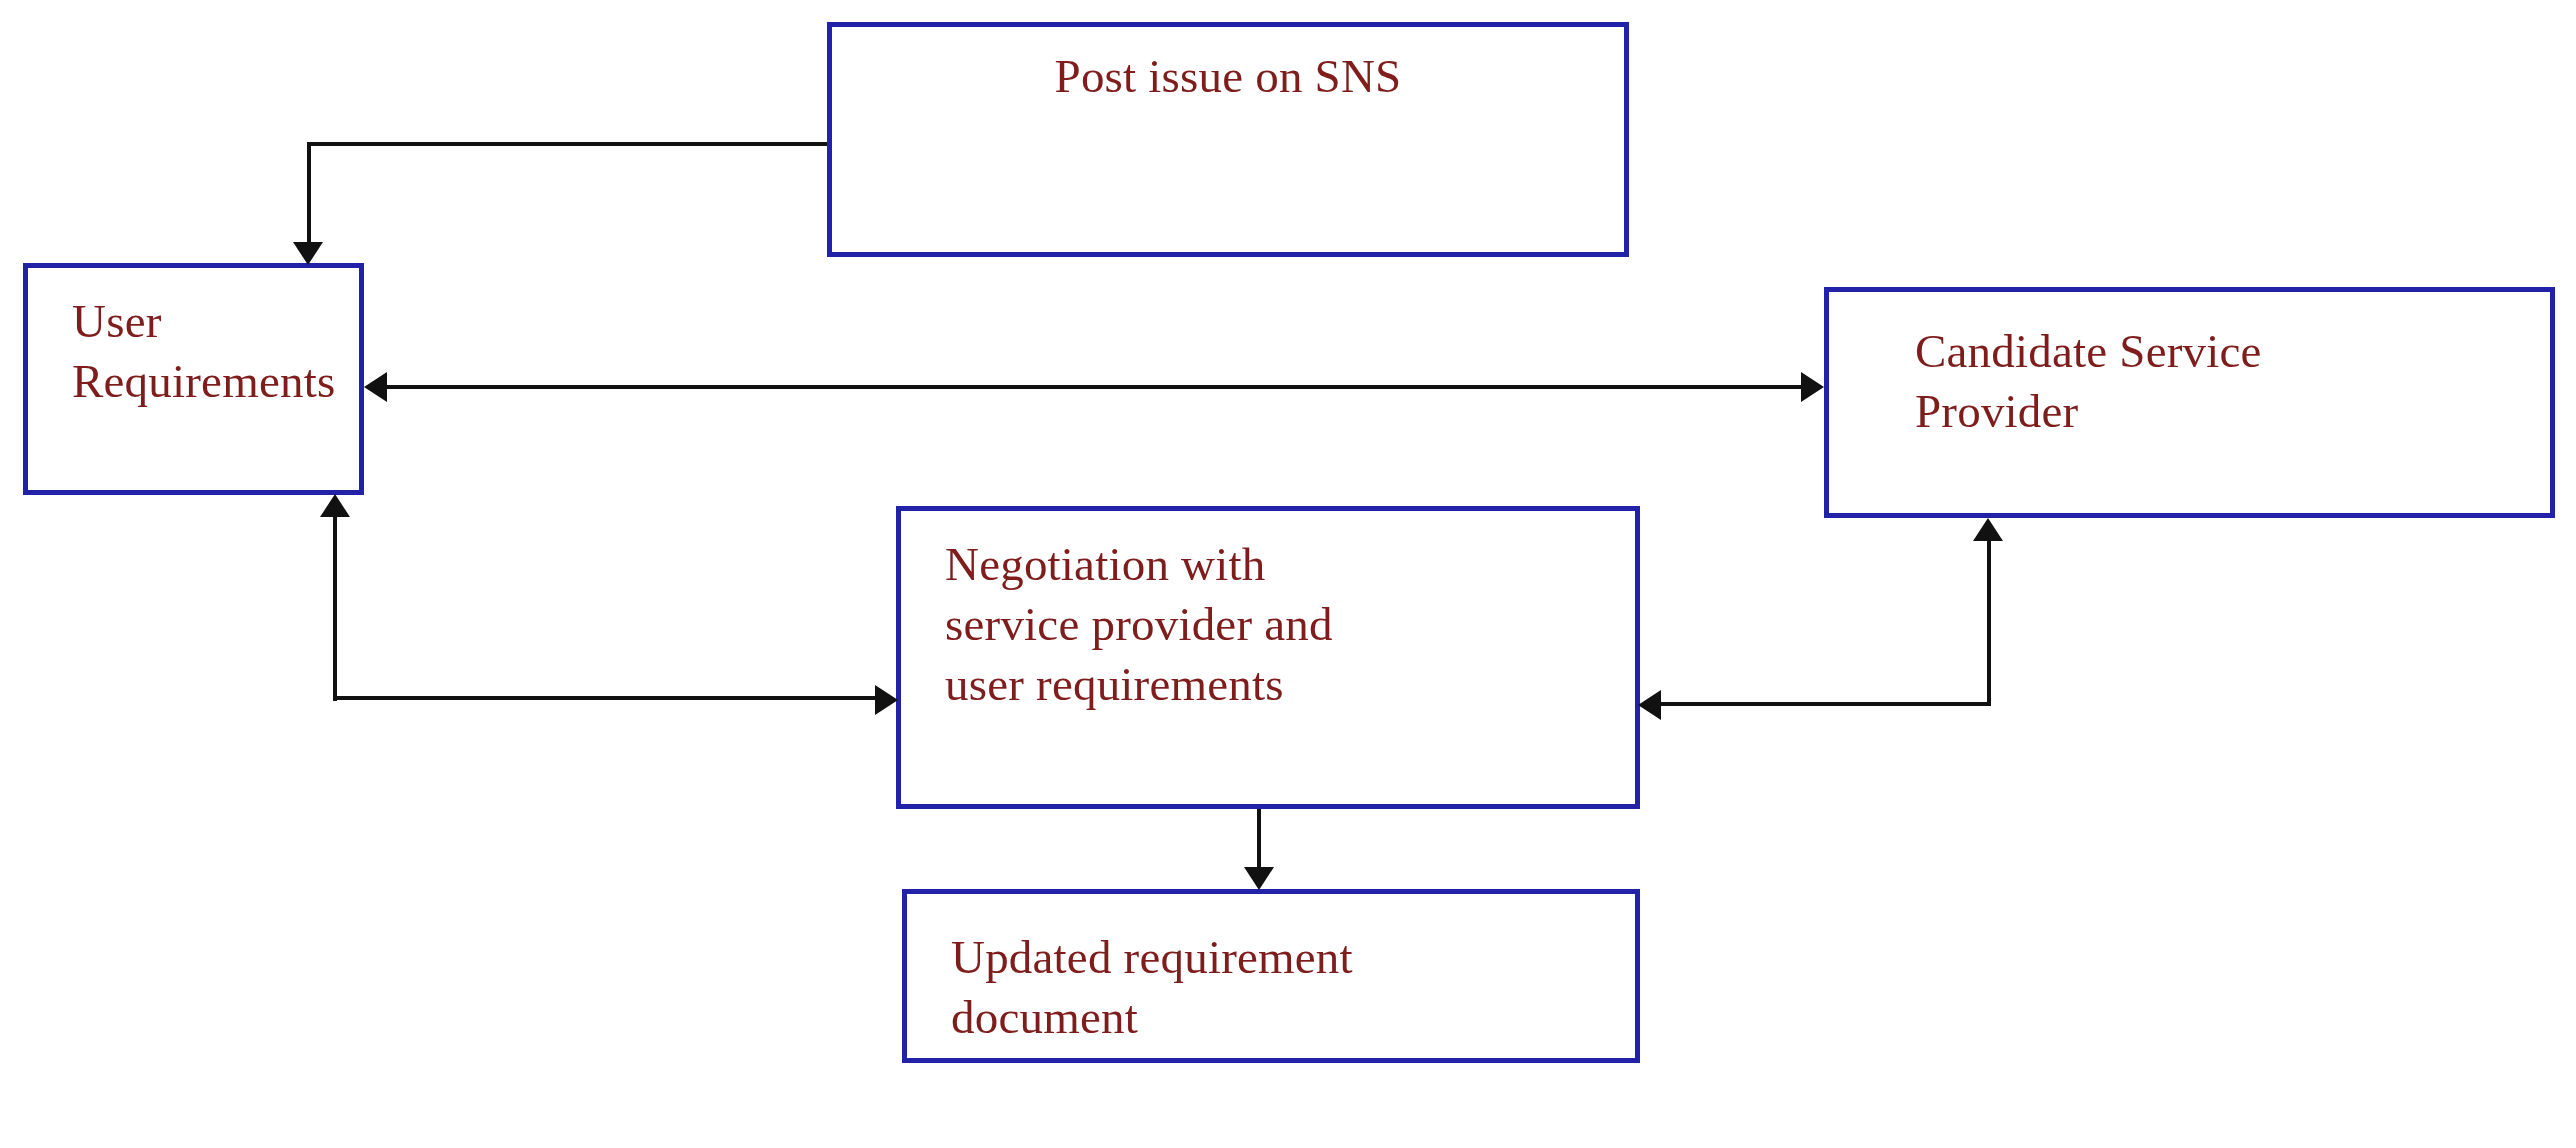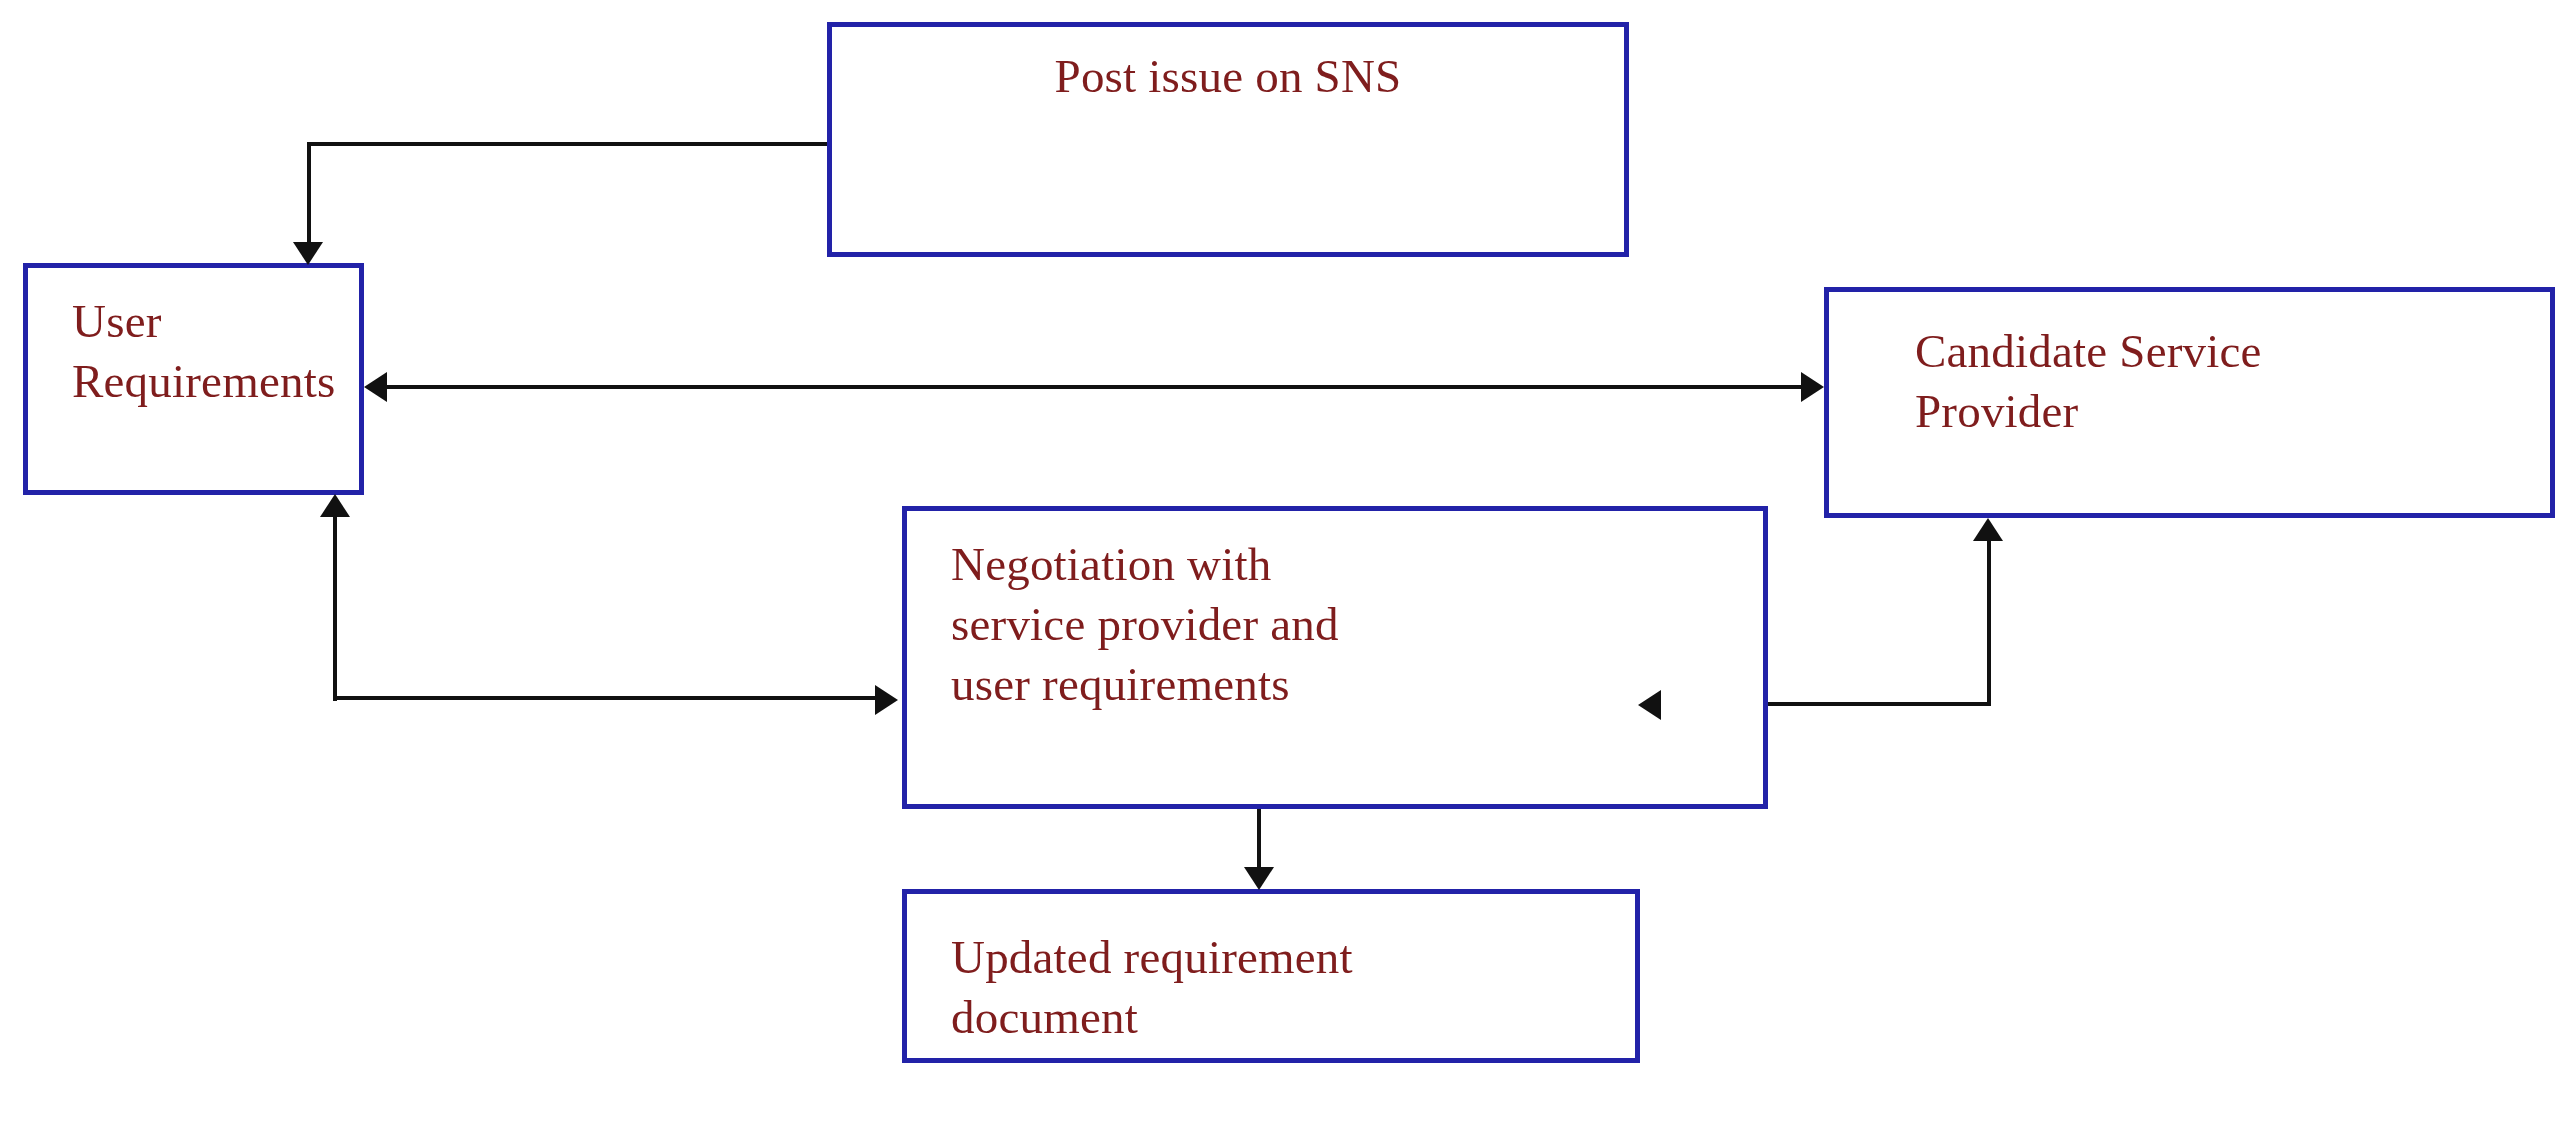--- a/index.html
+++ b/index.html
@@ -37,21 +37,21 @@
   #node-post-issue        { left: 827px;  top: 22px;   width: 802px; height: 235px; }
   #node-post-issue .node-label {
     left: 0; right: 0; top: 19px; text-align: center;
   }
   #node-user-requirements { left: 23px;   top: 263px;  width: 341px; height: 232px; }
   #node-user-requirements .node-label { left: 44px; top: 23px; }
 
   #node-candidate-provider{ left: 1824px; top: 287px;  width: 731px; height: 231px; }
   #node-candidate-provider .node-label { left: 42px; top: 29px; margin-left: 44px; }
 
-  #node-negotiation       { left: 896px; top: 506px;  width: 866px; height: 303px; margin-left: 6px; }
+  #node-negotiation       { left: 896px; top: 506px;  width: 744px; height: 303px; }
   #node-negotiation .node-label { left: 44px; top: 23px; }
 
   #node-updated-document  { left: 902px; top: 889px; width: 738px; height: 174px; }
   #node-updated-document .node-label { left: 44px; top: 33px; }
 
   
   .seg {
     position: absolute;
     background: #111111;
     z-index: 2;

